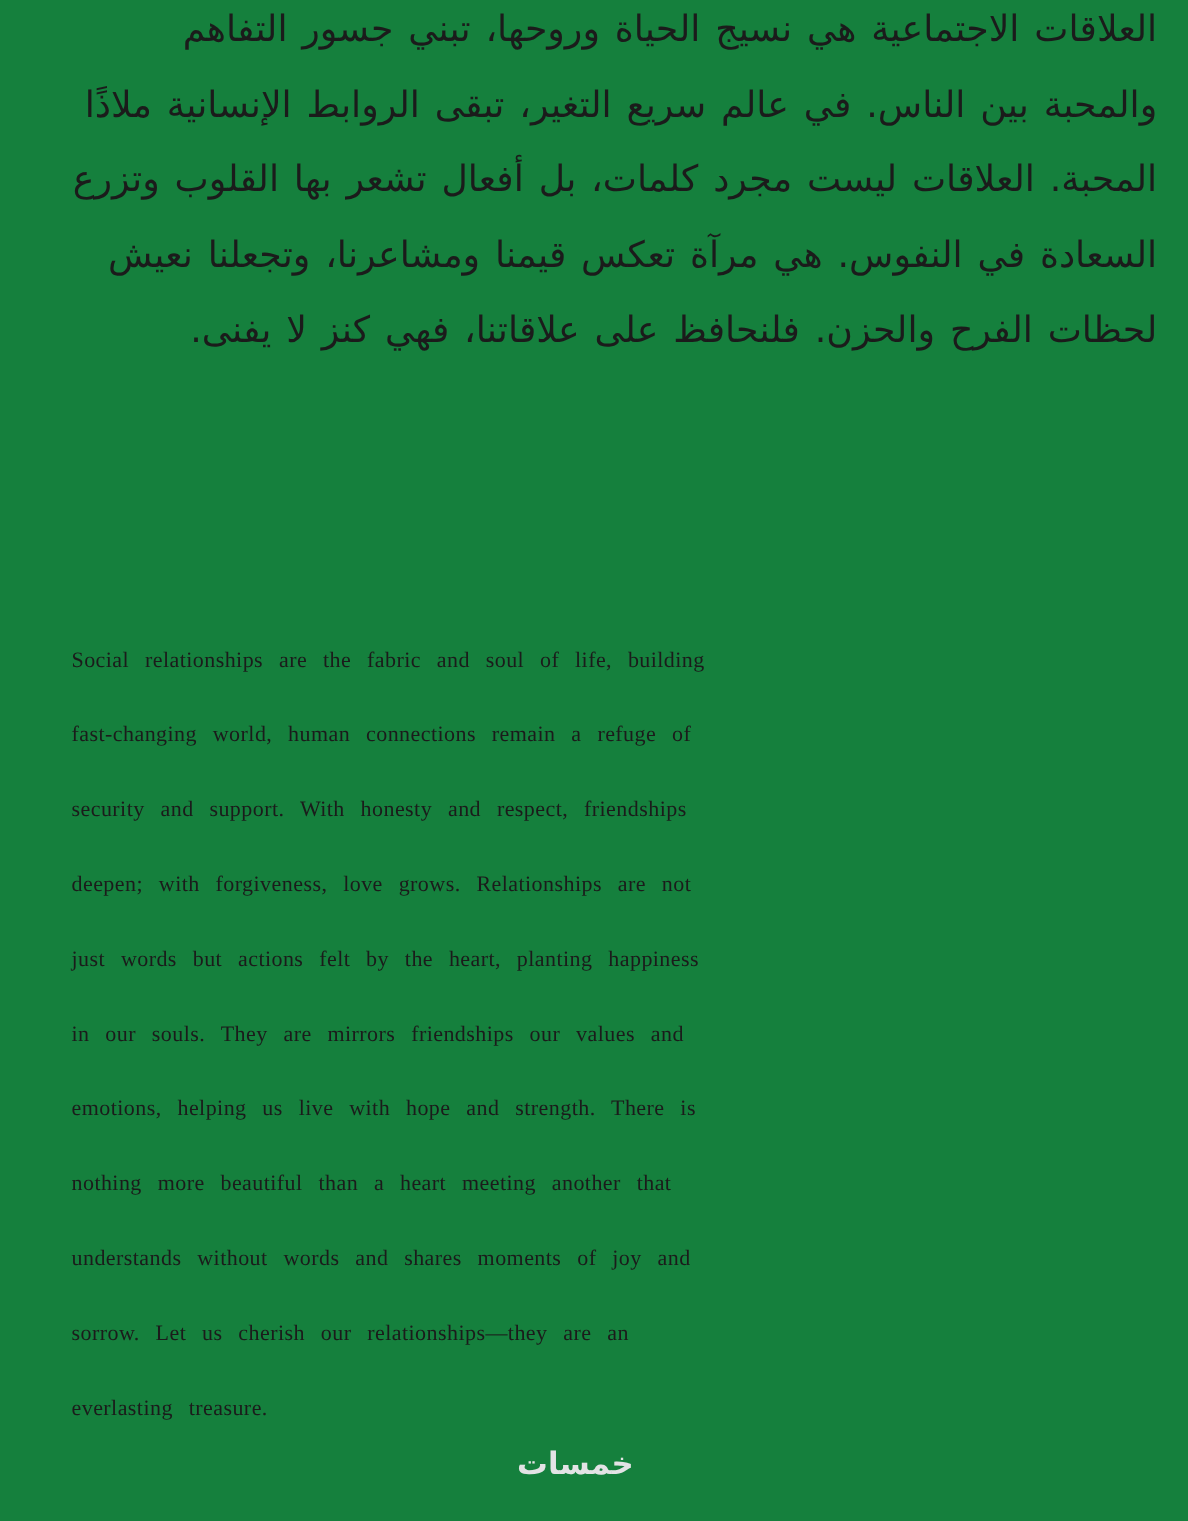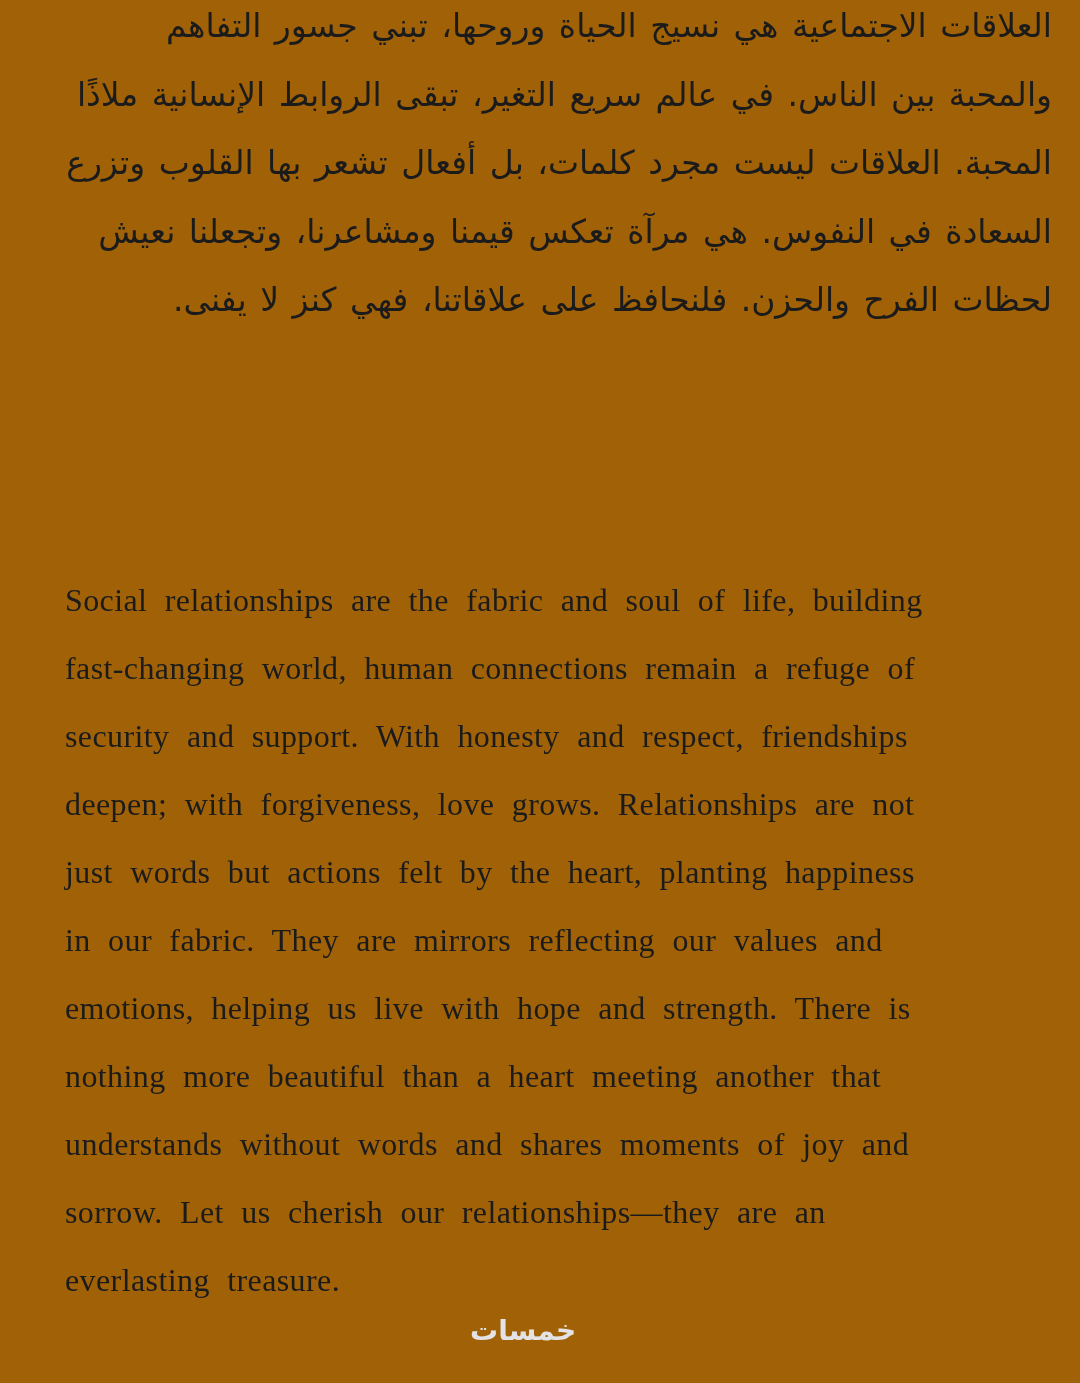--- a/index.html
+++ b/index.html
@@ -4,21 +4,21 @@
 <style>
   html, body {
     margin: 0;
     padding: 0;
     background: #ffffff;
   }
   .page {
     position: relative;
     width: 1080px;
     height: 1383px;
-    background: #a16207;
+    background: #15803d;
     overflow: hidden;
   }
   
   .arabic-paragraph {
     position: absolute;
     top: -8px;
     right: 28px;
     left: 60px;
     text-align: right;
     direction: rtl;
@@ -32,21 +32,21 @@
     white-space: nowrap;
   }
   
   .english-paragraph {
     position: absolute;
     top: 566px;
     left: 65px;
     right: 60px;
     text-align: left;
     font-family: "Liberation Serif", "DejaVu Serif", serif;
-    font-size: 32px;
+    font-size: 20px;
     line-height: 68px;
     letter-spacing: 0.4px;
     word-spacing: 9px;
     color: #1b1b1b;
   }
   .english-paragraph .line {
     white-space: nowrap;
   }
   
   .watermark {
@@ -74,21 +74,21 @@
     <div class="line">السعادة في النفوس. هي مرآة تعكس قيمنا ومشاعرنا، وتجعلنا نعيش</div>
     <div class="line">لحظات الفرح والحزن. فلنحافظ على علاقاتنا، فهي كنز لا يفنى.</div>
   </div>
 
   <div class="english-paragraph">
     <div class="line">Social relationships are the fabric and soul of life, building</div>
     <div class="line">fast-changing world, human connections remain a refuge of</div>
     <div class="line">security and support. With honesty and respect, friendships</div>
     <div class="line">deepen; with forgiveness, love grows. Relationships are not</div>
     <div class="line">just words but actions felt by the heart, planting happiness</div>
-    <div class="line">in our fabric. They are mirrors reflecting our values and</div>
+    <div class="line">in our souls. They are mirrors friendships our values and</div>
     <div class="line">emotions, helping us live with hope and strength. There is</div>
     <div class="line">nothing more beautiful than a heart meeting another that</div>
     <div class="line">understands without words and shares moments of joy and</div>
     <div class="line">sorrow. Let us cherish our relationships—they are an</div>
     <div class="line">everlasting treasure.</div>
   </div>
 
   <div class="watermark">خمسات</div>
 
 </div>

